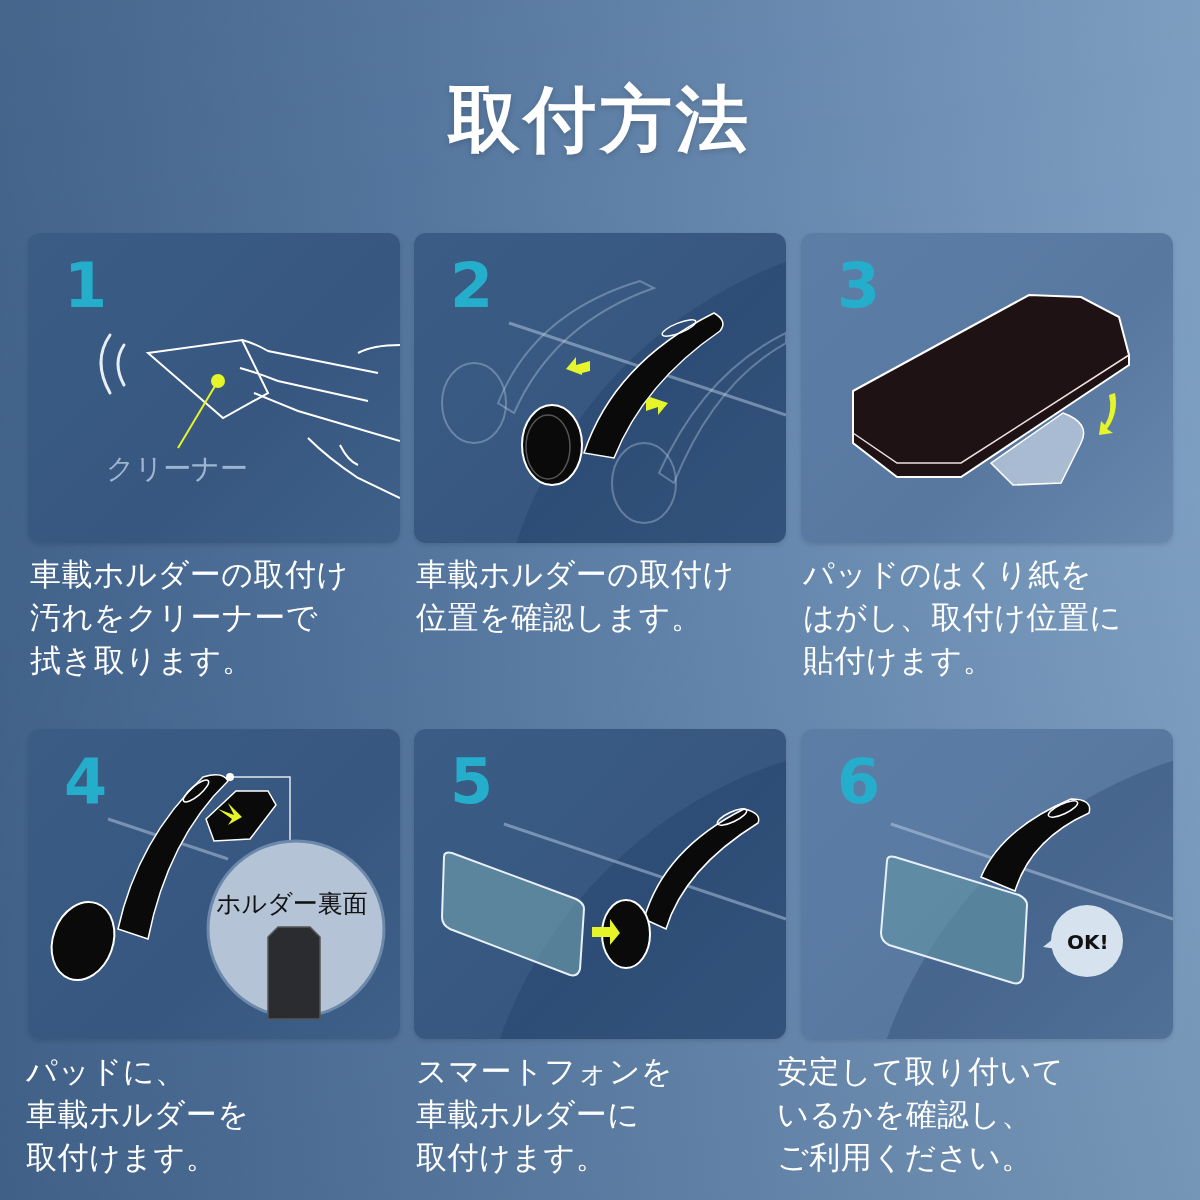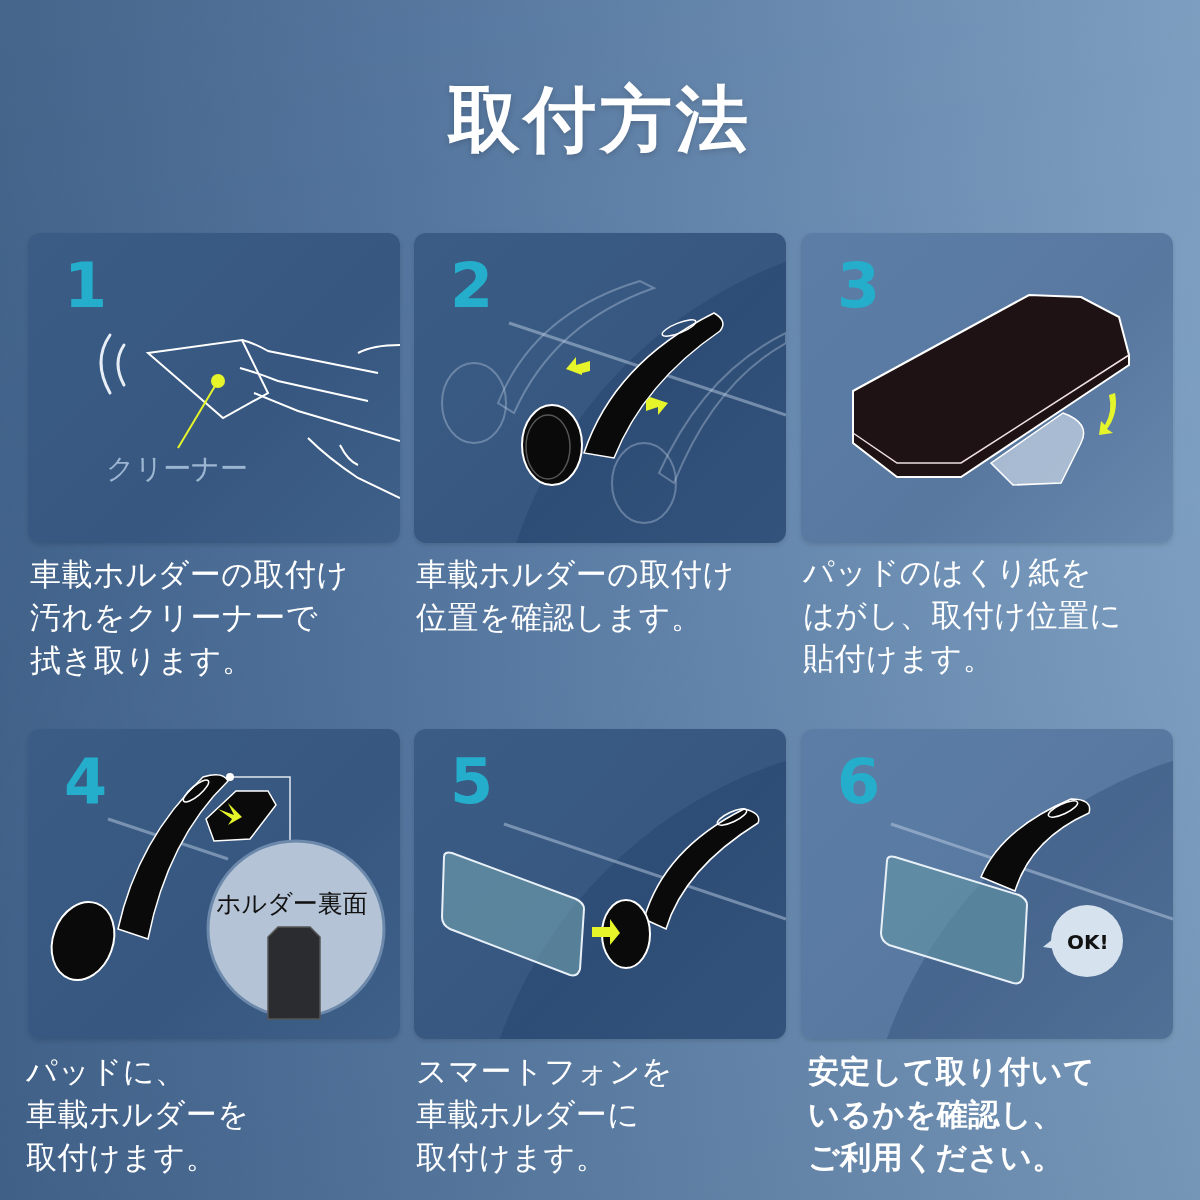--- a/index.html
+++ b/index.html
@@ -100,21 +100,21 @@
 
 <div class="card light" style="left:801px; top:233px;">
   <div class="step-num">3</div>
   <svg width="372" height="310">
     <path d="M190 230 L262 180 Q290 190 280 210 L260 250 L212 252 Z" fill="rgba(220,230,242,0.6)" stroke="#ffffff" stroke-width="1.5"></path>
     <path d="M52 158 L228 62 L280 64 L318 84 L328 122 L328 132 L160 244 L96 244 L52 210 Z" fill="#1e1214" stroke="#ffffff" stroke-width="2"></path>
     <path d="M52 200 L96 230 L160 230 L328 122" fill="none" stroke="#f0e0e0" stroke-width="1.5"></path>
     <path d="M314 160 Q318 180 306 196 L312 200 L298 202 L300 188 L304 192 Q312 178 308 162 Z" fill="#e6f52a"></path>
   </svg>
 </div>
-<div class="desc" style="left:803px; top:553px;font-family:Liberation Mono, monospace;">パッドのはくり紙を
+<div class="desc" style="left:803px; top:553px;">パッドのはくり紙を
 はがし、取付け位置に
 貼付けます。</div>
 
 <div class="card" style="left:28px; top:729px;">
   <div class="step-num">4</div>
   <svg width="372" height="310">
     <line x1="80" y1="90" x2="200" y2="130" stroke="rgba(200,215,235,0.45)" stroke-width="3"></line>
     <g>
       <path d="M90 200 Q110 110 175 48 Q195 42 200 52 Q140 110 120 210 Z" fill="#0a0a0a" stroke="#ffffff" stroke-width="1.5"></path>
       <ellipse cx="168" cy="62" rx="16" ry="5" transform="rotate(-40 168 62)" fill="none" stroke="#ffffff" stroke-width="1.5"></ellipse>
@@ -165,15 +165,15 @@
     <g>
       <path d="M86 132 Q86 126 94 128 L218 166 Q226 170 226 176 L222 248 Q220 256 212 254 L88 216 Q80 212 80 204 Z" fill="rgba(100,150,165,0.6)" stroke="#e8f0f8" stroke-width="2"></path>
     </g>
     <g>
       <circle cx="286" cy="212" r="36" fill="#d6e2ee"></circle>
       <path d="M252 210 L242 218 L256 220 Z" fill="#d6e2ee"></path>
       <text x="266" y="220" font-size="20" font-weight="bold" fill="#111111">OK!</text>
     </g>
   </svg>
 </div>
-<div class="desc" style="left:808px; top:1050px;font-weight:bold;">安定して取り付いて
+<div class="desc" style="left:777px; top:1050px;">安定して取り付いて
 いるかを確認し、
 ご利用ください。</div>
 
 </body></html>

